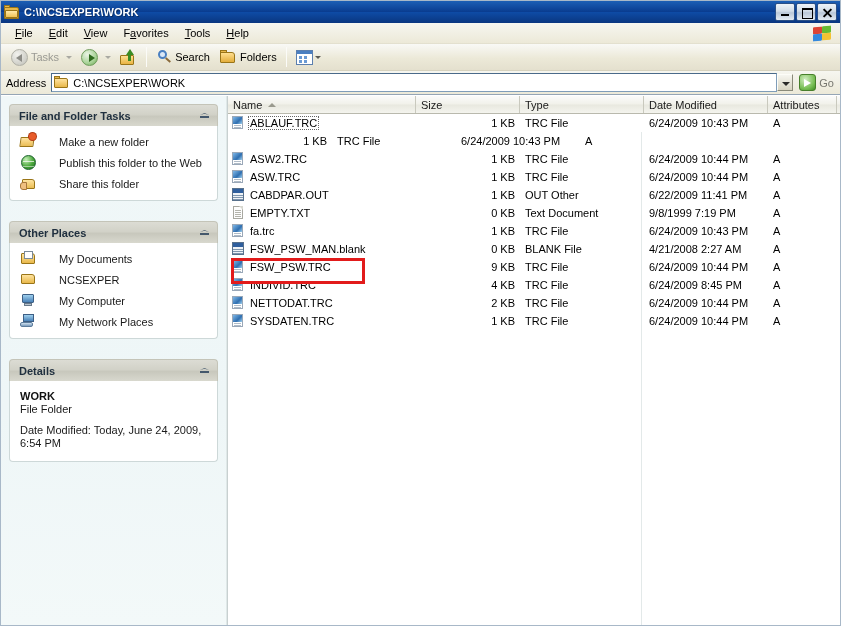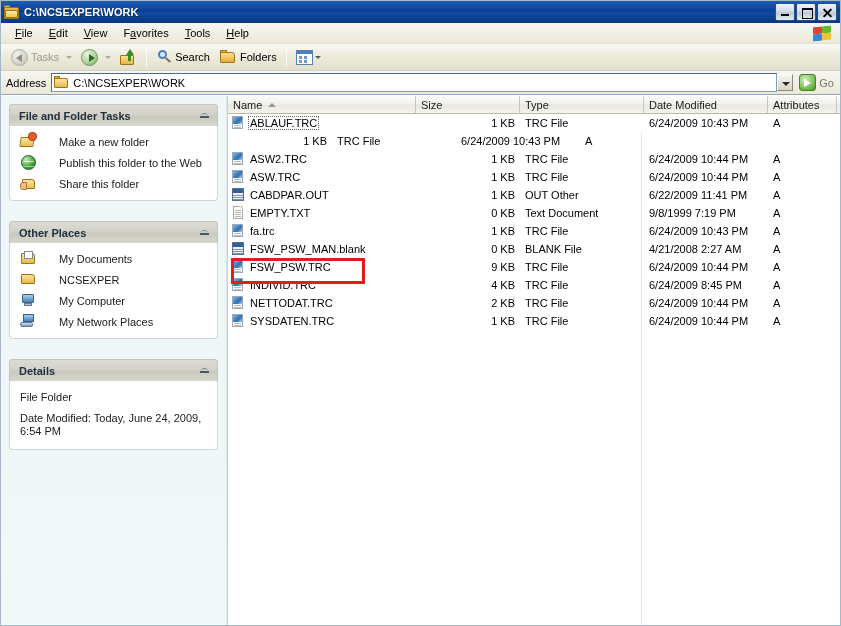--- a/index.html
+++ b/index.html
@@ -752,20 +752,21 @@
           </div>
         </div>
       </div>
 
       <div class="panel">
         <div class="panel-header">
           <span class="panel-title">Details</span>
           <span class="chevron chev-up"></span>
         </div>
         <div class="panel-body details-body">
+          <div class="detail-name">WORK</div>
           <div class="detail-type">File Folder</div>
           <div class="detail-date">Date Modified: Today, June 24, 2009, 6:54 PM</div>
         </div>
       </div>
 
     </div>
 
     <div class="filelist">
 
       <div class="col-header">

